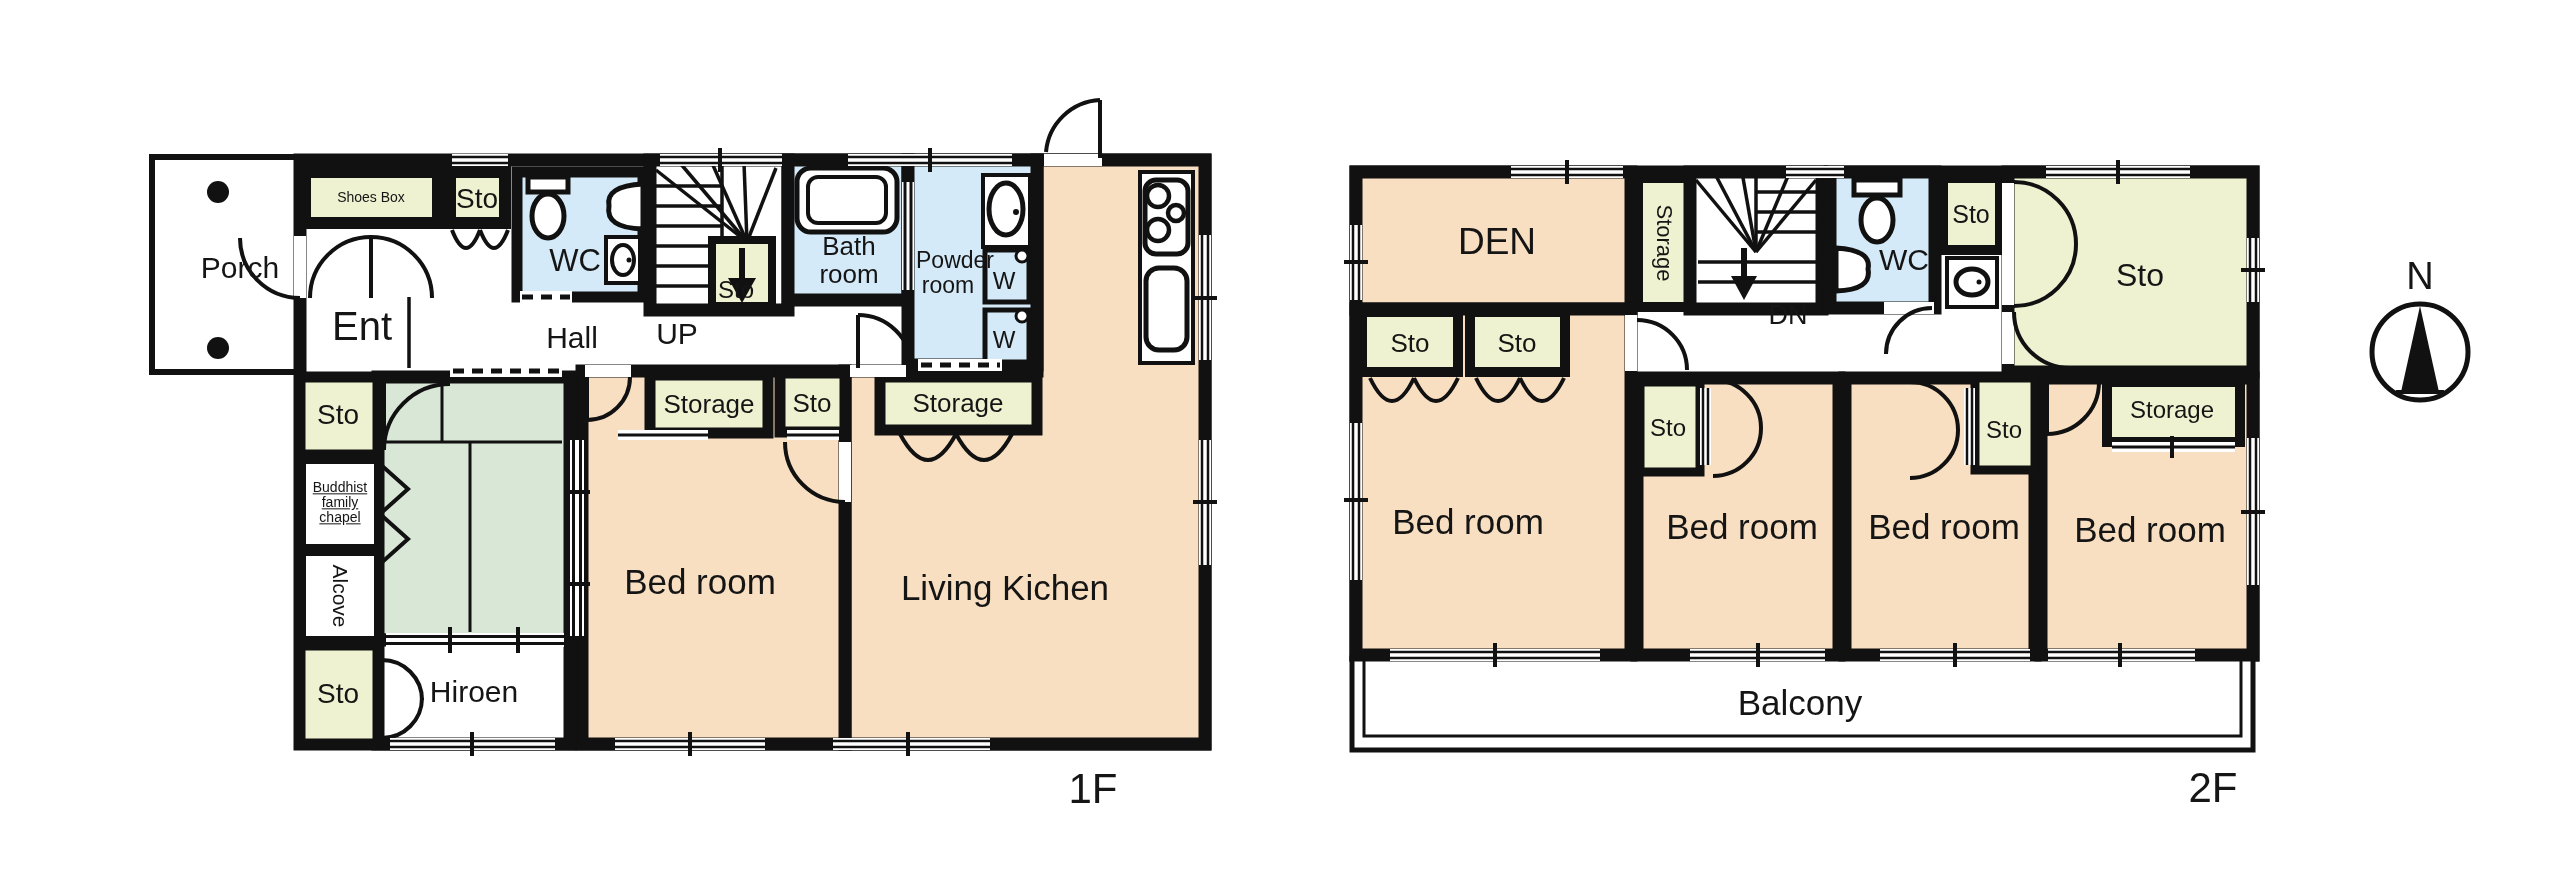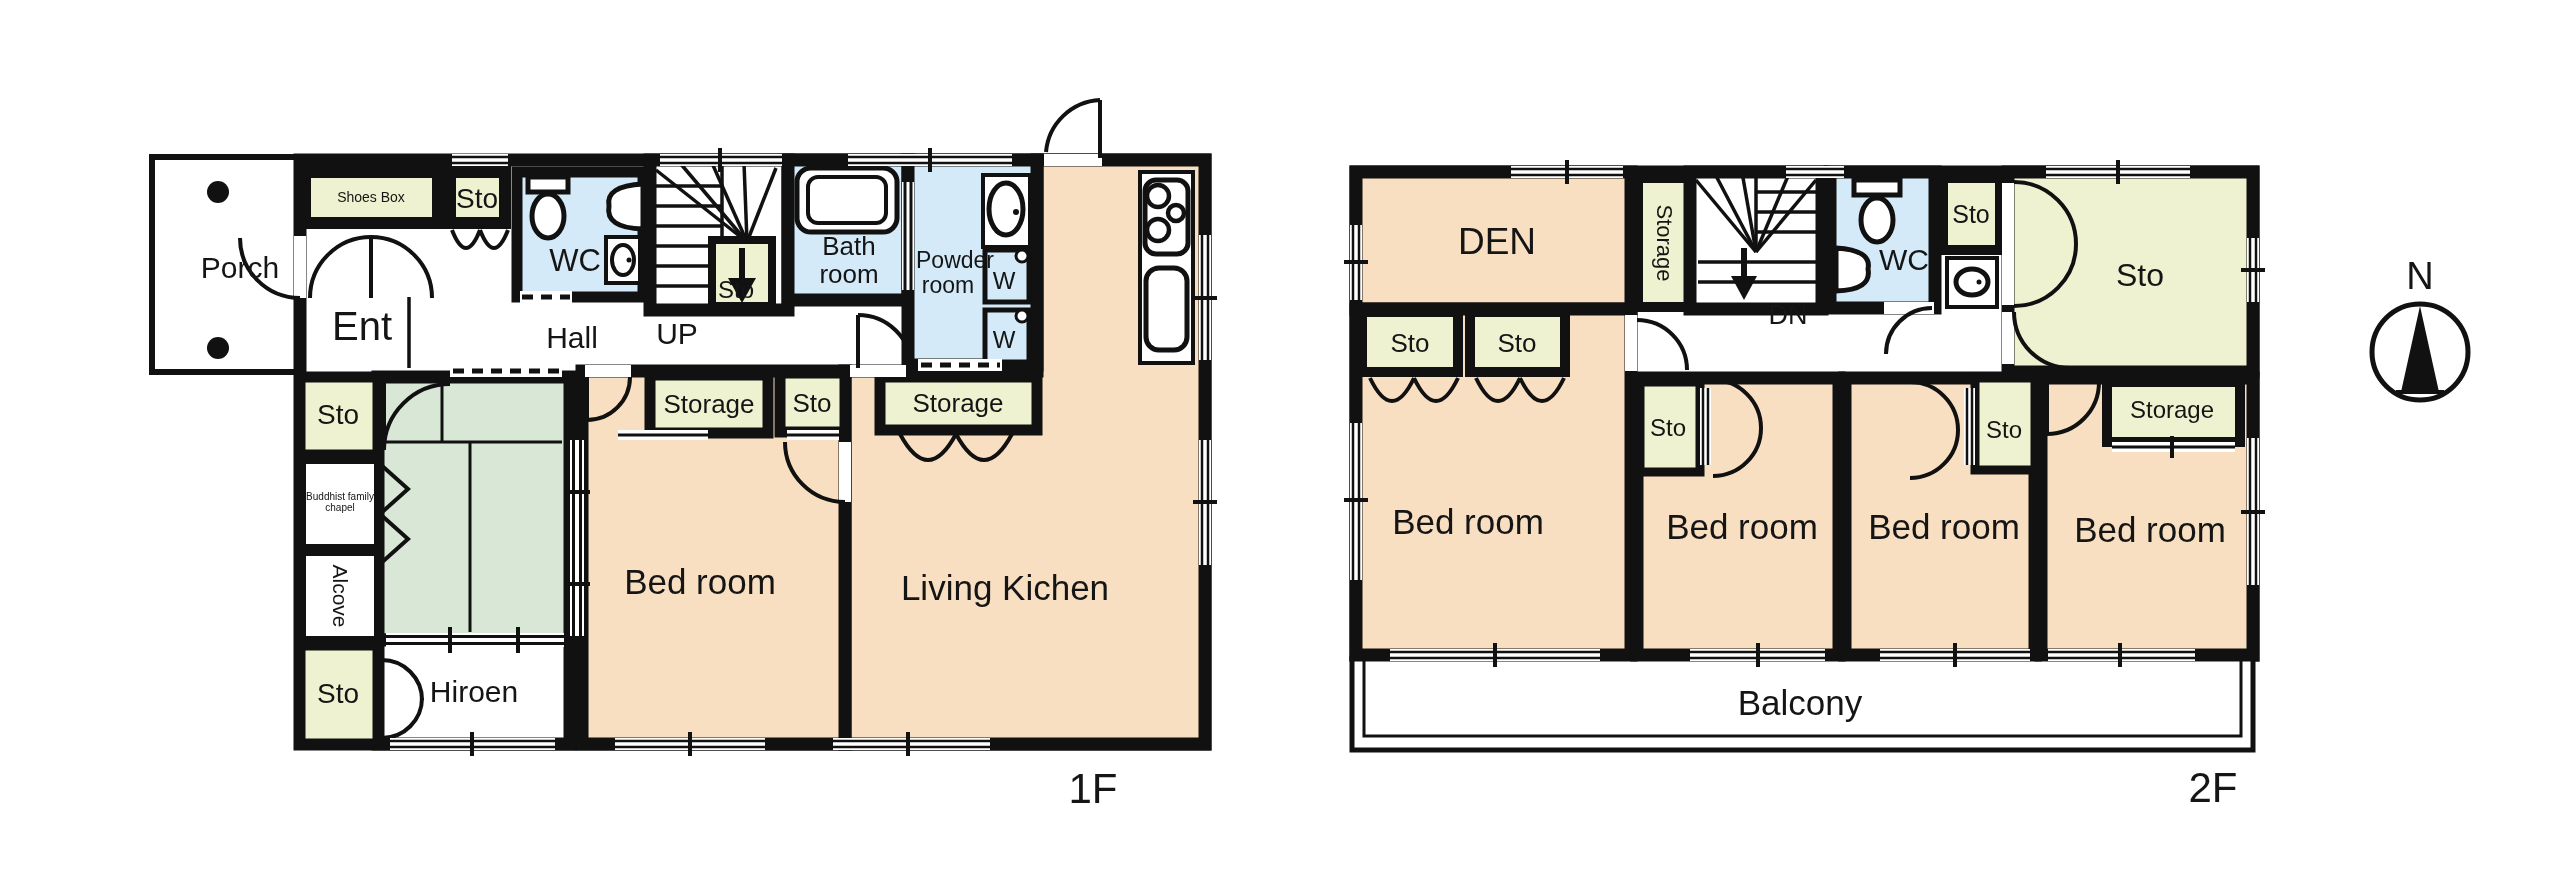--- a/index.html
+++ b/index.html
@@ -414,21 +414,21 @@
   <div class="lbl" style="left:677px;top:334px;font-size:30px;">UP</div>
   <div class="lbl" style="left:736px;top:290px;font-size:24px;">Sto</div>
   <div class="lbl wrap" style="left:849px;top:260px;font-size:26px;width:80px;">Bath room</div>
   <div class="lbl wrap" style="left:948px;top:273px;font-size:23px;width:64px;">Powder room</div>
   <div class="lbl" style="left:1004px;top:281px;font-size:24px;">W</div>
   <div class="lbl" style="left:1004px;top:340px;font-size:24px;">W</div>
   <div class="lbl" style="left:709px;top:404px;font-size:26px;">Storage</div>
   <div class="lbl" style="left:812px;top:403px;font-size:26px;">Sto</div>
   <div class="lbl" style="left:958px;top:403px;font-size:26px;">Storage</div>
   <div class="lbl" style="left:338px;top:415px;font-size:28px;">Sto</div>
-  <div class="lbl wrap" style="left:340px;top:503px;font-size:10px;width:72px;">Buddhist family chapel</div>
+  <div class="lbl wrap" style="left:340px;top:503px;font-size:14px;width:72px;text-decoration:underline;">Buddhist family chapel</div>
   <div class="lbl vert" style="left:340px;top:596px;font-size:21px;">Alcove</div>
   <div class="lbl" style="left:338px;top:694px;font-size:28px;">Sto</div>
   <div class="lbl" style="left:474px;top:692px;font-size:30px;">Hiroen</div>
   <div class="lbl" style="left:700px;top:582px;font-size:35px;">Bed room</div>
   <div class="lbl" style="left:1005px;top:588px;font-size:35px;">Living Kichen</div>
   <div class="lbl" style="left:1045px;top:789px;font-size:42px;margin-left:48px;">1F</div>
 
   <div class="lbl" style="left:1497px;top:242px;font-size:37px;">DEN</div>
   <div class="lbl vert" style="left:1664px;top:243px;font-size:22px;">Storage</div>
   <div class="lbl" style="left:1788px;top:316px;font-size:27px;">DN</div>

